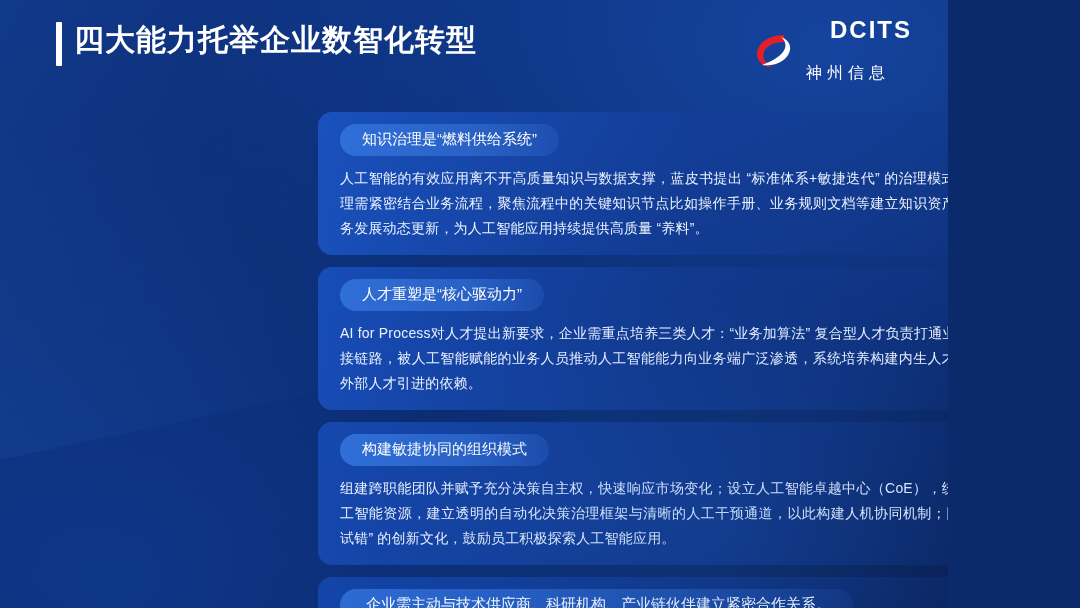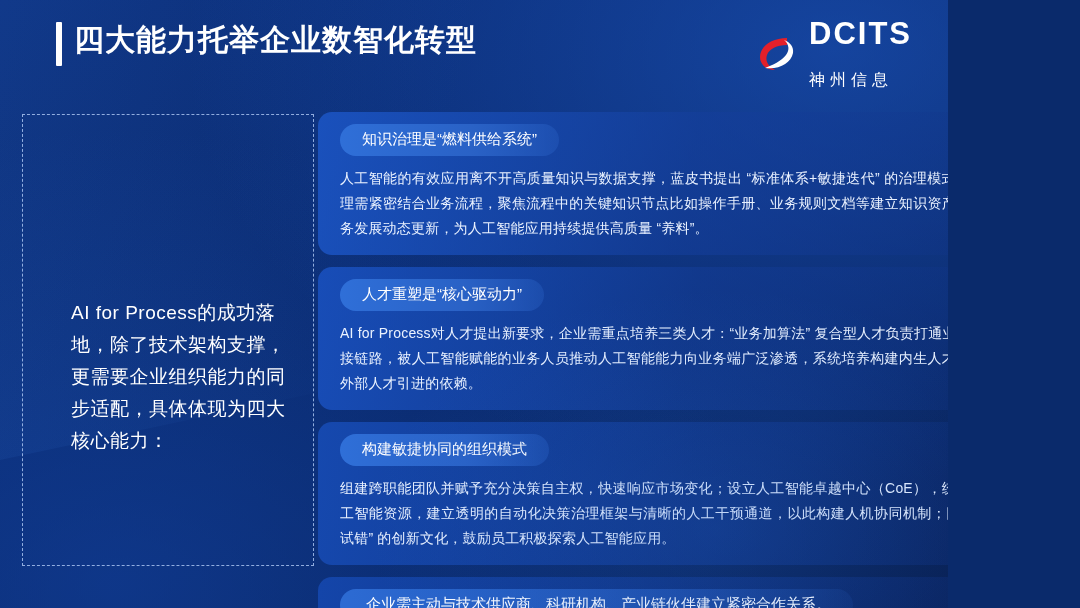--- a/index.html
+++ b/index.html
@@ -85,24 +85,25 @@
     height: 46px;
     position: relative;
     flex: none;
   }
   .logo-text {
     display: flex;
     flex-direction: column;
     line-height: 1;
   }
   .logo-main {
-    font-size: 31px;
+    font-size: 24px;
     font-weight: bold;
     letter-spacing: 2px;
     color: #ffffff;
+    margin-left: 24px;
   }
   .logo-sub {
     margin-top: 23px;
     font-size: 16px;
     letter-spacing: 5px;
     color: #ffffff;
   }
 
   
   .left-panel {
@@ -182,23 +183,20 @@
           <path d="M12 38 C26 40, 38 33, 40 23 C41 17, 37 12, 31 10 C36 14, 37 20, 33 25 C28 31, 20 35, 12 38 Z" fill="#ffffff"></path>
         </svg>
       </div>
       <div class="logo-text">
         <div class="logo-main">DCITS</div>
         <div class="logo-sub">神州信息</div>
       </div>
     </div>
   </div>
 
-  <div class="left-panel">
-    <div class="left-text">AI for Process的成功落地，除了技术架构支撑，更需要企业组织能力的同步适配，具体体现为四大核心能力：</div>
-  </div>
 
   <div class="blocks">
 
     <div class="block b1">
       <div class="block-pill">知识治理是“燃料供给系统”</div>
       <div class="block-body">人工智能的有效应用离不开高质量知识与数据支撑，蓝皮书提出 “标准体系+敏捷迭代” 的治理模式，强调知识梳理需紧密结合业务流程，聚焦流程中的关键知识节点比如操作手册、业务规则文档等建立知识资产库，并随着业务发展动态更新，为人工智能应用持续提供高质量 “养料”。</div>
     </div>
 
     <div class="block b2">
       <div class="block-pill">人才重塑是“核心驱动力”</div>

